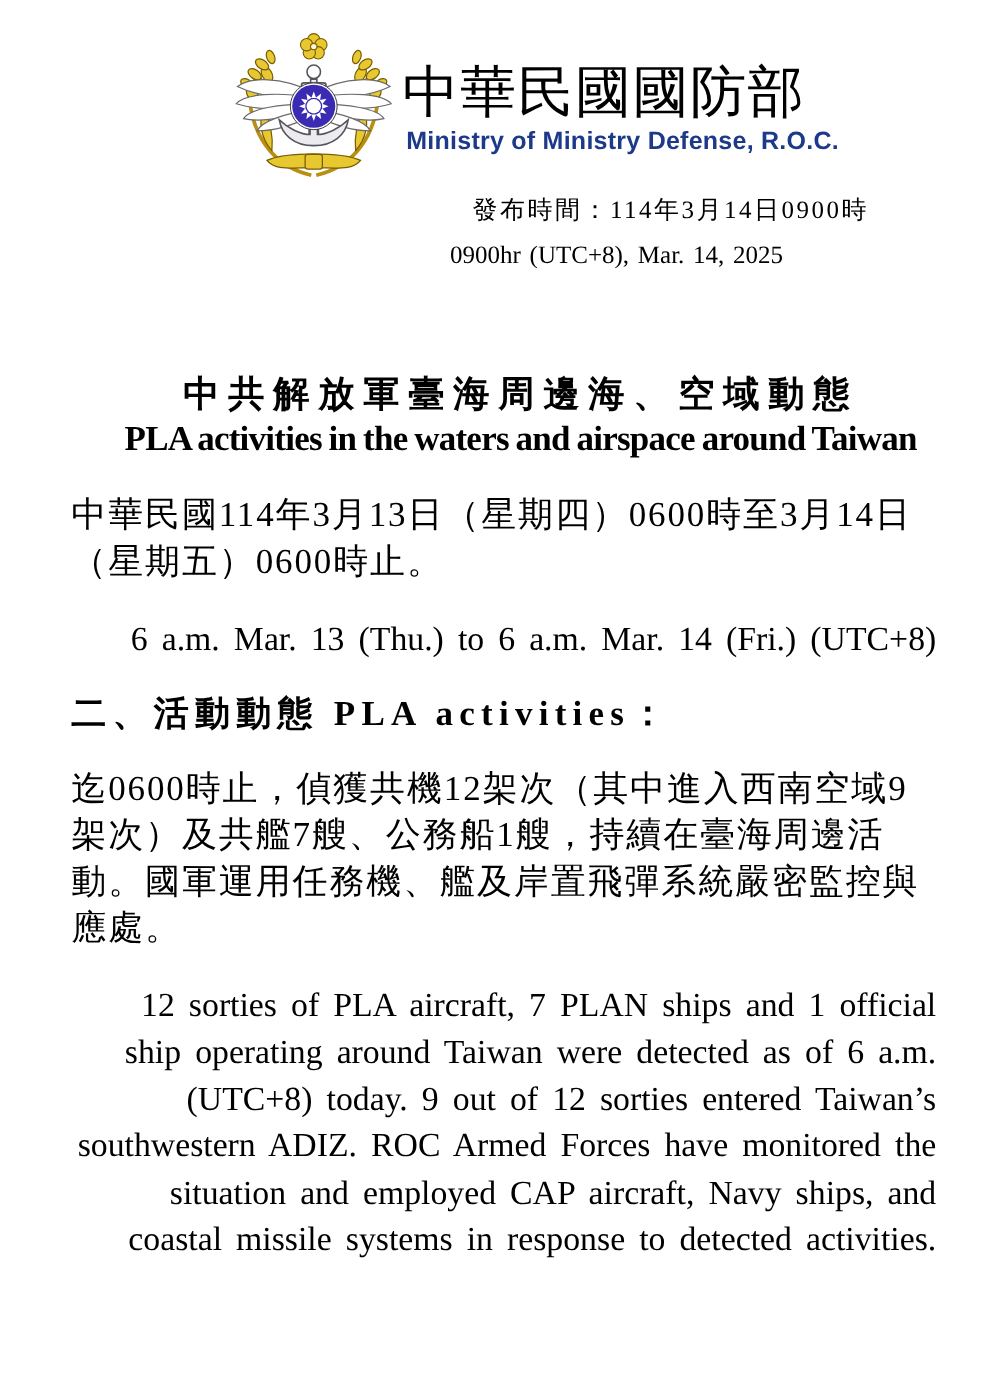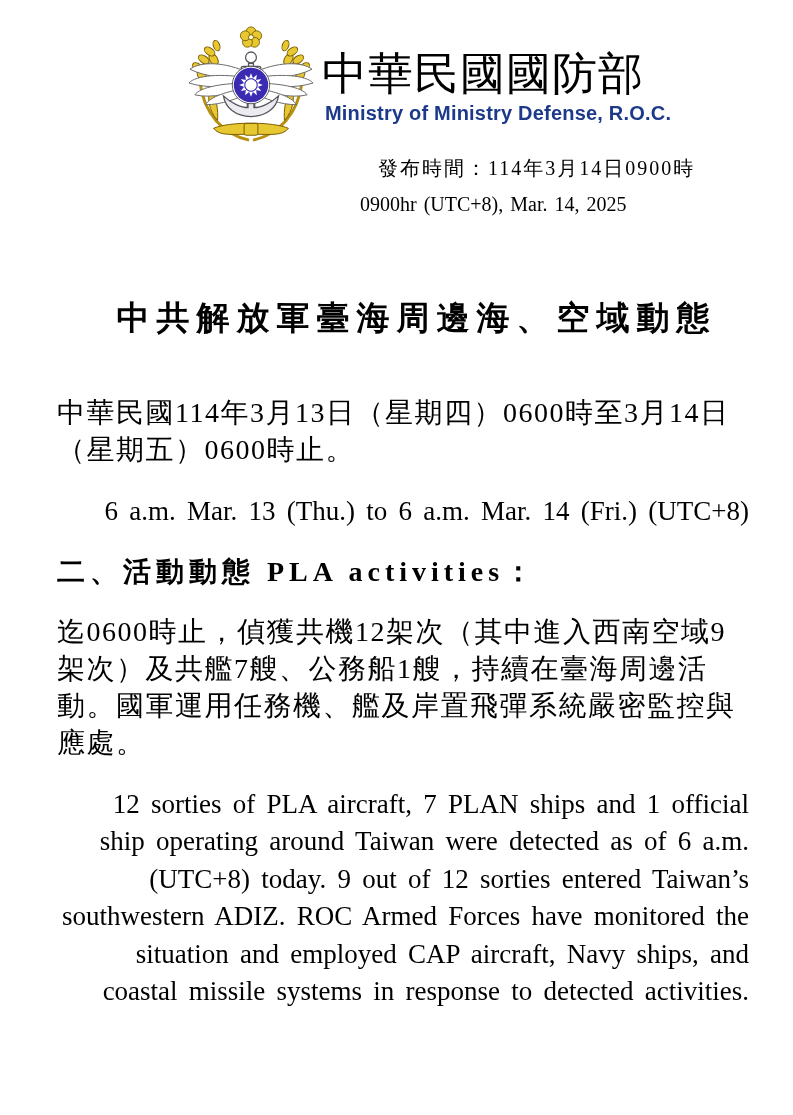--- a/index.html
+++ b/index.html
@@ -17,21 +17,21 @@
   .org-en {
     position:absolute; left:325px; top:102px;
     font-family:"Liberation Sans","DejaVu Sans",sans-serif;
     font-size:20px; font-weight:bold; color:#1d3a8a; letter-spacing:0.2px; white-space:nowrap;
   }
   .release { position:absolute; left:336px; top:150px; font-size:20px; line-height:36px;margin-left:24px; }
   .release-zh { letter-spacing:2px; padding-left:18px; white-space:nowrap; }
   .release-en { word-spacing:2px; white-space:nowrap; }
   
   .doc-title { position:absolute; left:57px; right:17px; top:296px; text-align:center; font-weight:bold; }
-  .title-zh { font-size:33px; letter-spacing:7px; margin-bottom:0; white-space:nowrap; }
+  .title-zh { font-size:29px; letter-spacing:7px; margin-bottom:0; white-space:nowrap; }
   .title-en { font-size:28px; letter-spacing:-0.6px; word-spacing:-1px; white-space:nowrap; }
   
   .content { position:absolute; left:57px; top:394px; width:692px; }
   .sec-heading {
     font-size:28px; font-weight:bold; letter-spacing:5px;
     line-height:32px; margin:0 0 25px 0;
   }
   p { margin:0 0 25px 0; }
   p.zh { font-size:28px; line-height:37px; letter-spacing:1.5px; text-align:left; }
   p.en { font-size:27px; line-height:37.5px; word-spacing:4.5px; text-align:right; }
@@ -133,20 +133,21 @@
     <div class="org-en">Ministry of Ministry Defense, R.O.C.</div>
 
     <div class="release">
       <div class="release-zh">發布時間：114年3月14日0900時</div>
       <div class="release-en">0900hr (UTC+8), Mar. 14, 2025</div>
     </div>
   </header>
 
   <div class="doc-title">
     <div class="title-zh">中共解放軍臺海周邊海、空域動態</div>
+    <div class="title-en">PLA activities in the waters and airspace around Taiwan</div>
   </div>
 
   <main class="content">
     <p class="zh">中華民國114年3月13日（星期四）0600時至3月14日（星期五）0600時止。</p>
     <p class="en">6 a.m. Mar. 13 (Thu.) to 6 a.m. Mar. 14 (Fri.) (UTC+8)</p>
 
     <h2 class="sec-heading">二、活動動態 PLA activities：</h2>
     <p class="zh">迄0600時止，偵獲共機12架次（其中進入西南空域9架次）及共艦7艘、公務船1艘，持續在臺海周邊活動。國軍運用任務機、艦及岸置飛彈系統嚴密監控與應處。</p>
     <p class="en">12 sorties of PLA aircraft, 7 PLAN ships and 1 official ship operating around Taiwan were detected as of 6 a.m. (UTC+8) today. 9 out of 12 sorties entered Taiwan’s southwestern ADIZ. ROC Armed Forces have monitored the situation and employed CAP aircraft, Navy ships, and coastal missile systems in response to detected activities.</p>
   </main>

